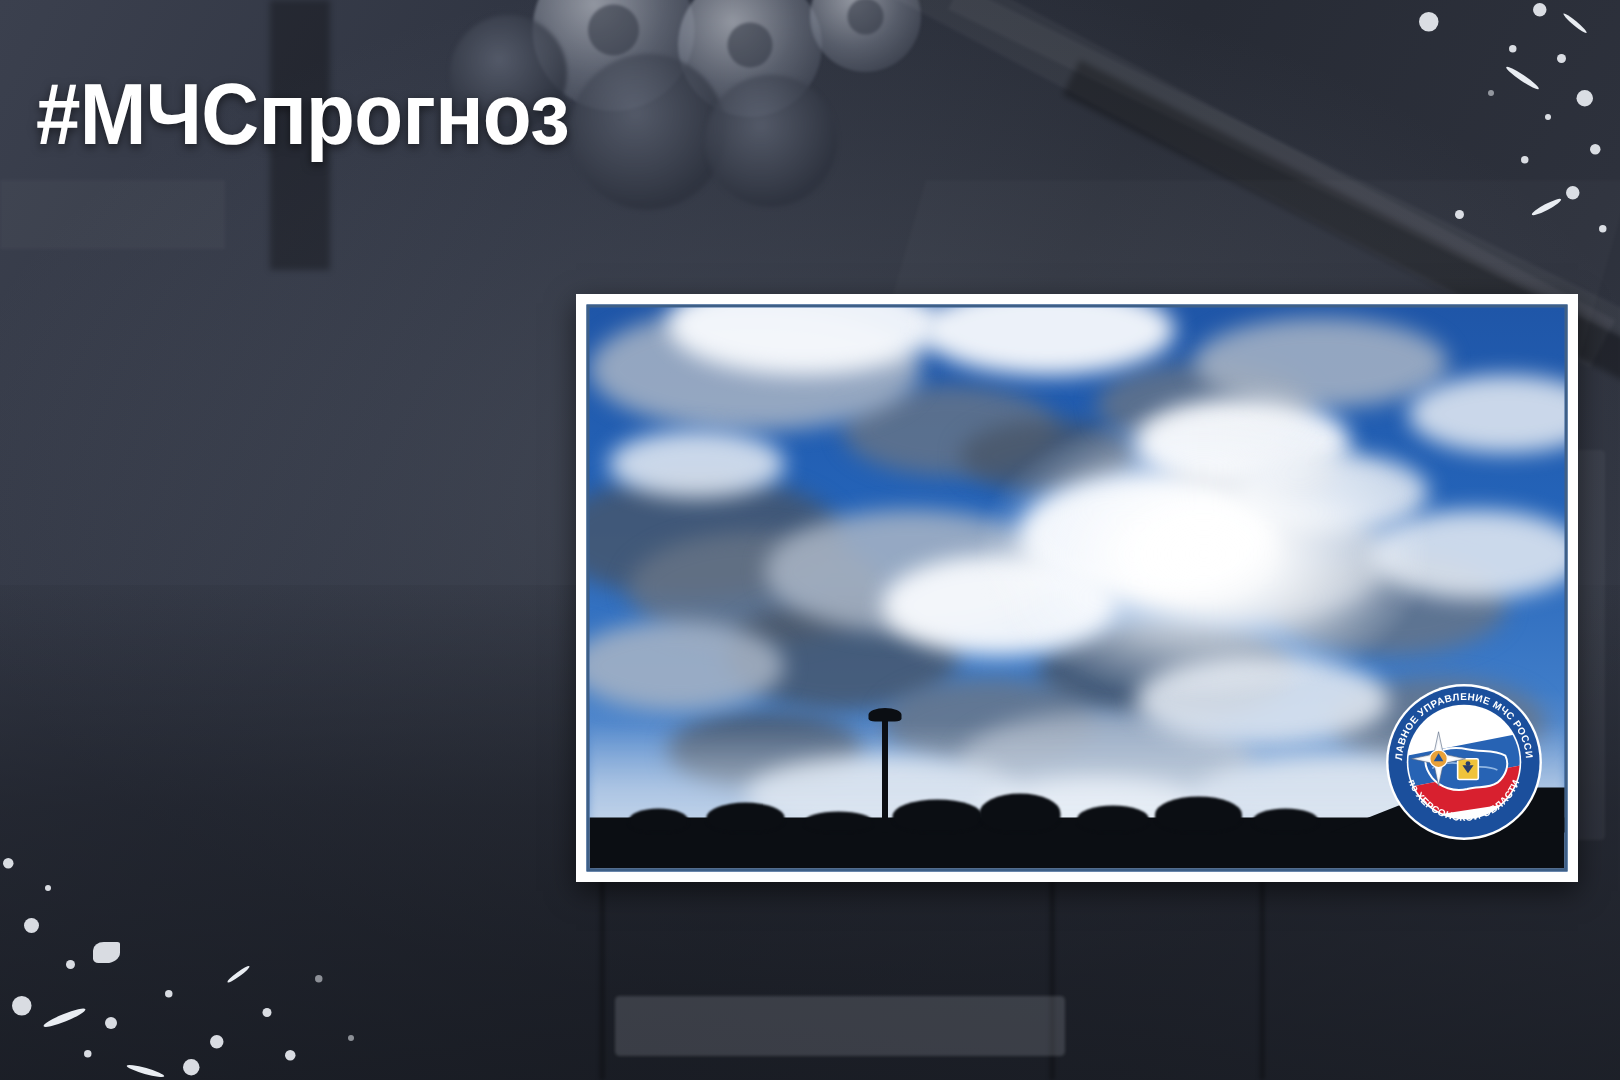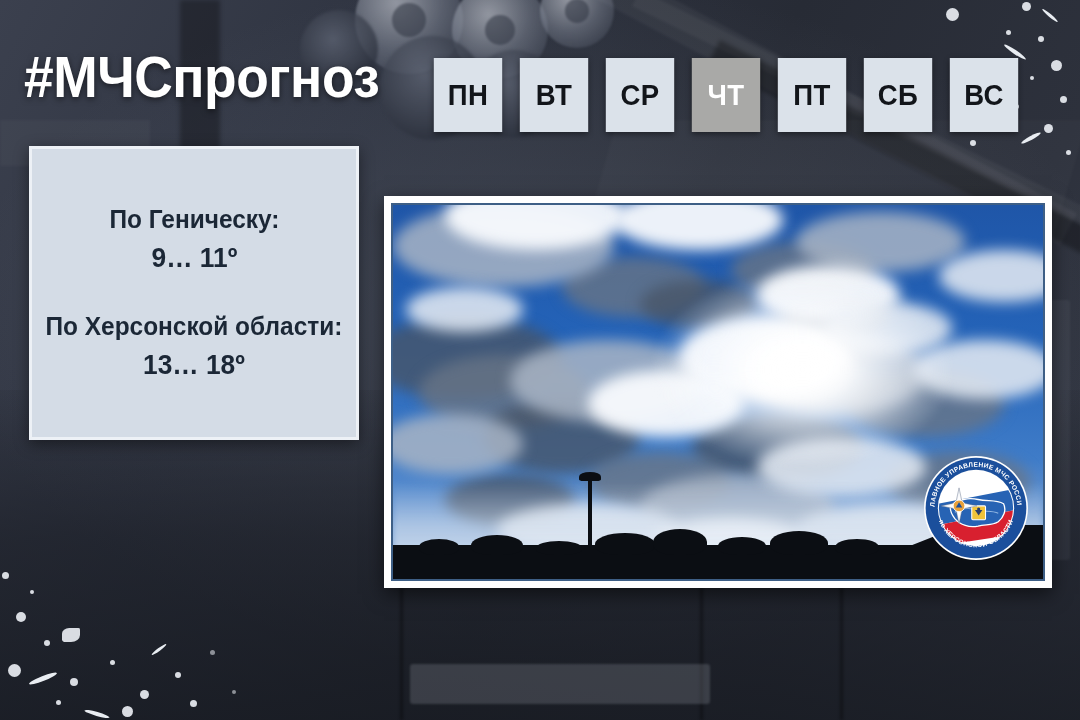--- a/index.html
+++ b/index.html
@@ -368,40 +368,21 @@
   <div class="splat-el" style="left:28px; top:676px; width:30px; height:5px; transform:rotate(-22deg);"></div>
   <div class="splat-el" style="left:84px; top:712px; width:26px; height:4px; transform:rotate(16deg);"></div>
   <div class="splat-el" style="left:150px; top:648px; width:18px; height:3px; transform:rotate(-36deg);"></div>
   <div class="splat splat-soft" style="left:210px; top:650px; width:5px; height:5px;"></div>
   <div class="splat splat-soft" style="left:232px; top:690px; width:4px; height:4px;"></div>
 
   <div class="splat" style="left:62px; top:628px; width:18px; height:14px; border-radius:40% 10% 50% 20%;"></div>
 
   <div class="headline">#МЧСпрогноз</div>
 
-  <div class="days">
-    <div class="day">ПН</div>
-    <div class="day">ВТ</div>
-    <div class="day">СР</div>
-    <div class="day active">ЧТ</div>
-    <div class="day">ПТ</div>
-    <div class="day">СБ</div>
-    <div class="day">ВС</div>
-  </div>
-
-  <div class="panel-light">
-    <div class="temp-block">
-      <div class="temp-label">По Геническу:</div>
-      <div class="temp-value">9… 11º</div>
-    </div>
-    <div class="temp-block">
-      <div class="temp-label">По Херсонской  области:</div>
-      <div class="temp-value">13… 18º</div>
-    </div>
-  </div>
+
 
 
   <div class="photo-frame">
     <div class="photo-inner">
       <div class="sky"></div>
 
       <div class="cloud cloud-deep" style="left:-4%;  top:30%; width:30%; height:22%;"></div>
       <div class="cloud cloud-dark" style="left:4%;   top:40%; width:26%; height:20%;"></div>
       <div class="cloud cloud-deep" style="left:14%;  top:52%; width:24%; height:20%;"></div>
       <div class="cloud cloud-dark" style="left:26%;  top:14%; width:22%; height:16%;"></div>

